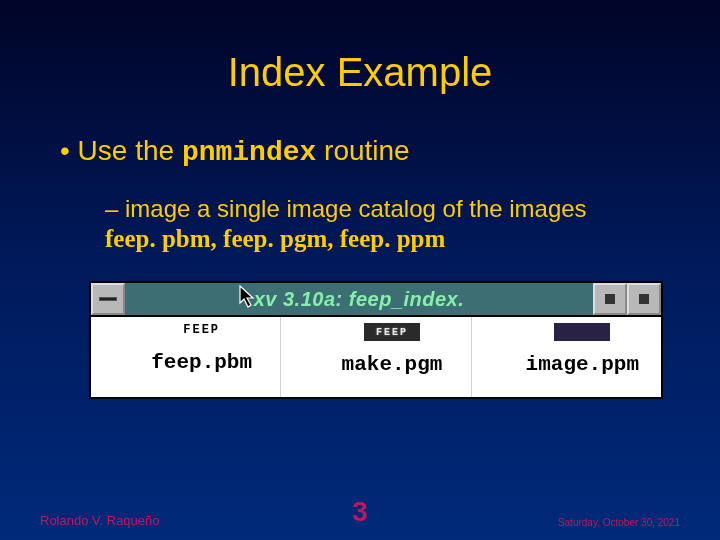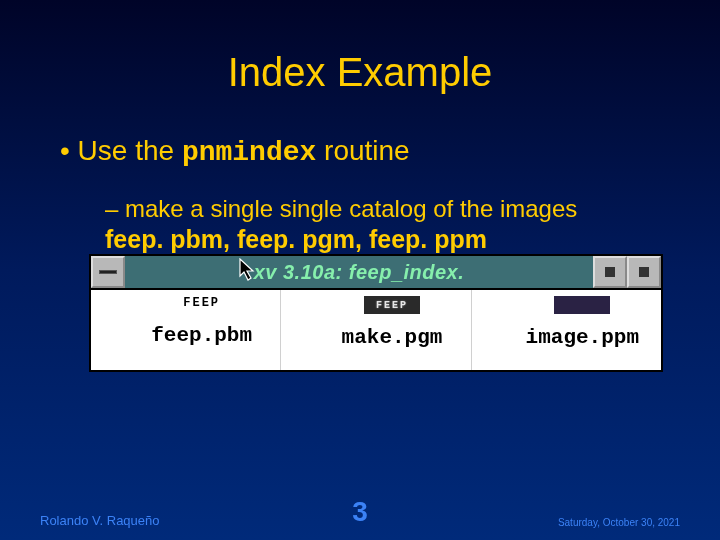--- a/index.html
+++ b/index.html
@@ -39,24 +39,25 @@
     padding-left: 60px;
   }
   .bullet-2 {
     font-size: 24px;
     margin-bottom: 2px;
   }
   .bullet-2::before {
     content: "– ";
   }
   .files-line {
-    font-family: Liberation Sans, sans-serif;
+    font-family: Liberation Serif, serif;
     font-weight: bold;
     font-size: 25px;
     padding-left: 60px;
+    margin-bottom: 28px;
   }
   
   .xv-window {
     margin: 0 44px;
     width: 574px;
     border: 2px solid #000;
     background: #fff;
   }
   .xv-titlebar {
     display: flex;
@@ -147,21 +148,21 @@
   }
   
   .footer {
     position: absolute;
     bottom: 12px;
     left: 0; right: 0;
     display: flex;
     justify-content: space-between;
     align-items: flex-end;
     padding: 0 40px;
-    color: #3b82f6;
+    color: #be185d;
   }
   .footer-author {
     font-size: 13px;
   }
   .footer-page {
     font-size: 28px;
     font-weight: bold;
     position: absolute;
     left: 50%;
     transform: translateX(-50%);
@@ -177,21 +178,21 @@
 
 <div class="slide">
 
   <h1 class="title">Index Example</h1>
 
   <div class="bullet-1">
     <span>Use the </span><span class="mono-1">pnmindex</span><span> routine</span>
   </div>
 
   <div class="bullet-2-wrap">
-    <div class="bullet-2">make a single single catalog of the images</div>
+    <div class="bullet-2">image a single image catalog of the images</div>
   </div>
   <div class="files-line">feep. pbm, feep. pgm, feep. ppm</div>
 
   <div class="xv-window">
     <div class="xv-titlebar">
       <div class="xv-sysbox">
         <div class="xv-sysbar"></div>
       </div>
       <div class="xv-titletext">
         <span>xv 3.10a: feep_index.</span>

